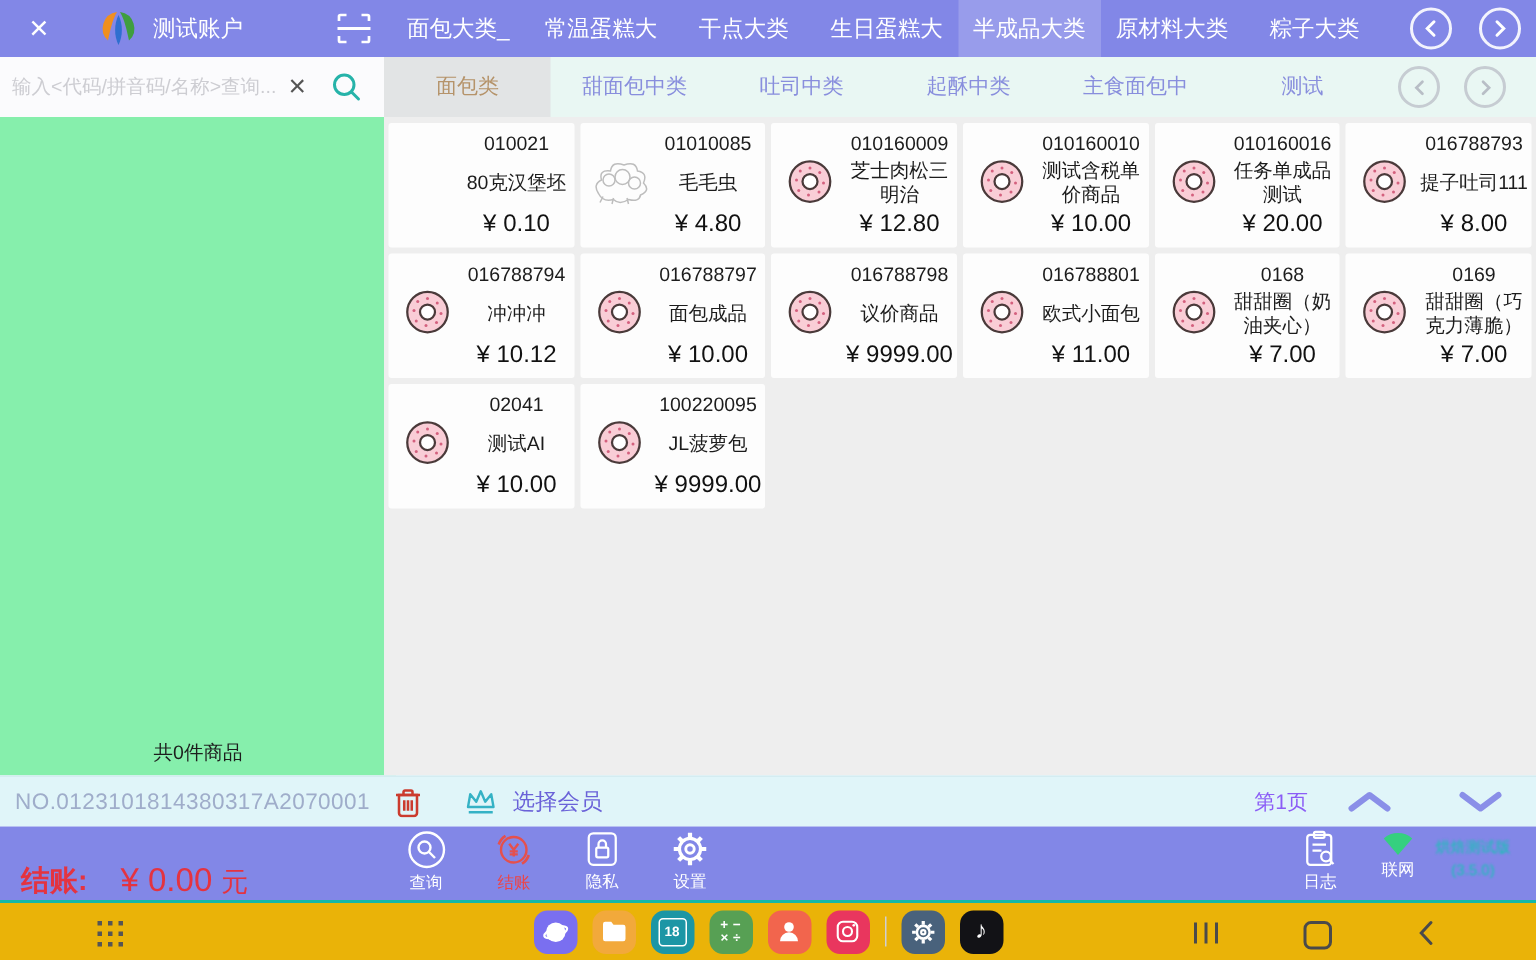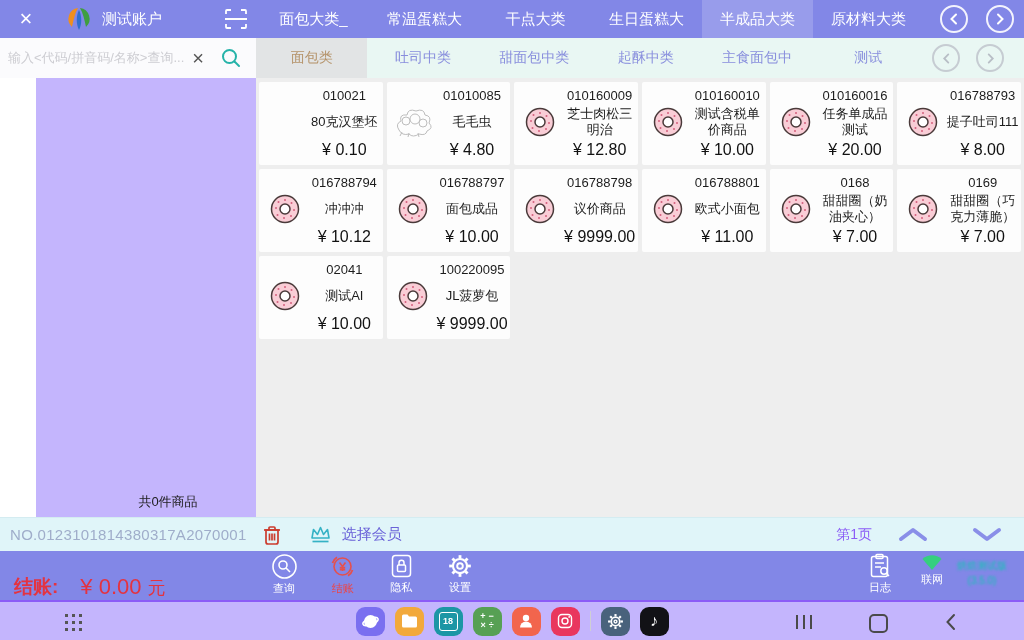--- a/index.html
+++ b/index.html
@@ -24,21 +24,21 @@
   .search-ph{flex:1;padding-left:8px;color:#cdcdd2;font-size:13px;white-space:nowrap;overflow:hidden;}
   .search-clear{color:#555;font-size:20px;margin:0 16px 0 2px;line-height:1;}
   .search-mag{margin-right:14px;display:flex;}
   .subtab-bar{position:absolute;left:256px;top:38px;width:768px;height:40px;background:#e9f7f3;display:flex;}
   .subtab-list{display:flex;width:668px;}
   .subtab{flex:1;display:flex;align-items:center;justify-content:center;color:#888edd;font-size:14px;cursor:pointer;white-space:nowrap;}
   .subtab.active{background:#e2e4e5;color:#b5936a;}
   .sub-chevrons{display:flex;align-items:center;gap:16px;padding-left:8px;}
   .circ-btn.gray{border-color:#c6ccd2;}
   
-  .left-panel{position:absolute;left:0;top:78px;width:264px;height:439px;background:#c4b5fd;margin-left:36px;}
+  .left-panel{position:absolute;left:0;top:78px;width:264px;height:439px;background:#86efac;}
   .cart-count{position:absolute;bottom:6px;left:0;width:100%;text-align:center;color:#1d1d1d;font-size:13px;}
   
   .grid{position:absolute;left:256px;top:78px;width:768px;height:439px;background:#eeeeee;box-sizing:border-box;
     padding:4px 3px;display:grid;grid-template-columns:repeat(6,1fr);grid-auto-rows:83px;gap:4px;align-content:start;}
   .card{background:#fdfdfd;border-radius:2px;display:flex;align-items:center;box-sizing:border-box;padding:3px 2px 3px 3px;cursor:pointer;}
   .card-icon{flex:0 0 46px;display:flex;align-items:center;justify-content:center;}
   .card-text{flex:1;align-self:stretch;display:flex;flex-direction:column;justify-content:space-between;align-items:center;text-align:center;min-width:0;}
   .p-code{font-size:13px;color:#1c1c1c;padding-top:3px;}
   .p-name{font-size:13px;color:#1c1c1c;line-height:1.2;}
   .p-price{font-size:16px;color:#111;padding-bottom:3px;}
@@ -61,21 +61,21 @@
   .co-label{color:#e43340;font-size:19px;font-weight:bold;}
   .co-amount{color:#e43340;font-size:22px;}
   .co-unit{color:#e43340;font-size:18px;margin-left:6px;}
   .co-actions{position:absolute;left:258px;top:2px;width:228px;display:flex;justify-content:space-between;}
   .co-act{display:flex;flex-direction:column;align-items:center;gap:1px;cursor:pointer;width:52px;}
   .co-act-label{color:#fff;font-size:11px;}
   .co-act.accent .co-act-label{color:#e44;}
   .co-right-act{position:absolute;top:2px;display:flex;flex-direction:column;align-items:center;gap:1px;cursor:pointer;width:44px;}
   .watermark{position:absolute;right:4px;top:7px;width:76px;text-align:center;color:#16c3b4;font-size:10px;line-height:1.5;filter:blur(0.8px);}
   
-  .taskbar{position:absolute;left:0;top:600px;width:1024px;height:40px;background:#c4b5fd;border-top:2px solid #8b5cf6;box-sizing:border-box;display:flex;align-items:center;}
+  .taskbar{position:absolute;left:0;top:600px;width:1024px;height:40px;background:#eab308;border-top:2px solid #14b8a6;box-sizing:border-box;display:flex;align-items:center;}
   .apps-btn{position:absolute;left:64px;top:11px;cursor:pointer;display:flex;}
   .app-row{margin:0 auto;display:flex;align-items:center;gap:10px;}
   .app{width:29px;height:29px;border-radius:9px;display:flex;align-items:center;justify-content:center;cursor:pointer;box-sizing:border-box;}
   .app.internet{background:#7a6ff0;}
   .app.folder{background:#f2a93b;}
   .app.calendar{background:#1c96a5;flex-direction:column;}
   .cal-box{border:1.5px solid #fff;border-radius:3px;width:17px;height:17px;display:flex;align-items:center;justify-content:center;color:#fff;font-size:9px;font-weight:bold;}
   .app.calculator{background:#57a054;flex-direction:column;line-height:1;}
   .calc-line{color:#fff;font-size:9px;letter-spacing:3px;text-indent:3px;font-weight:bold;}
   .app.contacts{background:#f2654d;}
@@ -118,20 +118,23 @@
       </div>
       <div class="cat-tab">
         <span>生日蛋糕大</span>
       </div>
       <div class="cat-tab active">
         <span>半成品大类</span>
       </div>
       <div class="cat-tab">
         <span>原材料大类</span>
       </div>
+      <div class="cat-tab">
+        <span>粽子大类</span>
+      </div>
     </div>
   <div class="hdr-chevrons">
     <div class="circ-btn">
       <svg width="10" height="12" viewBox="0 0 10 12">
           <polyline points="7,1.5 2.5,6 7,10.5" fill="none" stroke="#fff" stroke-width="2" stroke-linecap="round"></polyline>
         </svg>
     </div>
     <div class="circ-btn">
       <svg width="10" height="12" viewBox="0 0 10 12">
           <polyline points="3,1.5 7.5,6 3,10.5" fill="none" stroke="#fff" stroke-width="2" stroke-linecap="round"></polyline>
@@ -149,24 +152,24 @@
         <line x1="14.5" y1="14.5" x2="19" y2="19" stroke="#26b3a9" stroke-width="2" stroke-linecap="round"></line>
       </svg>
   </div>
 </div>
 <div class="subtab-bar">
   <div class="subtab-list">
       <div class="subtab active">
         <span>面包类</span>
       </div>
       <div class="subtab">
+        <span>甜面包中类</span>
+      </div>
+      <div class="subtab">
         <span>吐司中类</span>
-      </div>
-      <div class="subtab">
-        <span>甜面包中类</span>
       </div>
       <div class="subtab">
         <span>起酥中类</span>
       </div>
       <div class="subtab">
         <span>主食面包中</span>
       </div>
       <div class="subtab">
         <span>测试</span>
       </div>

